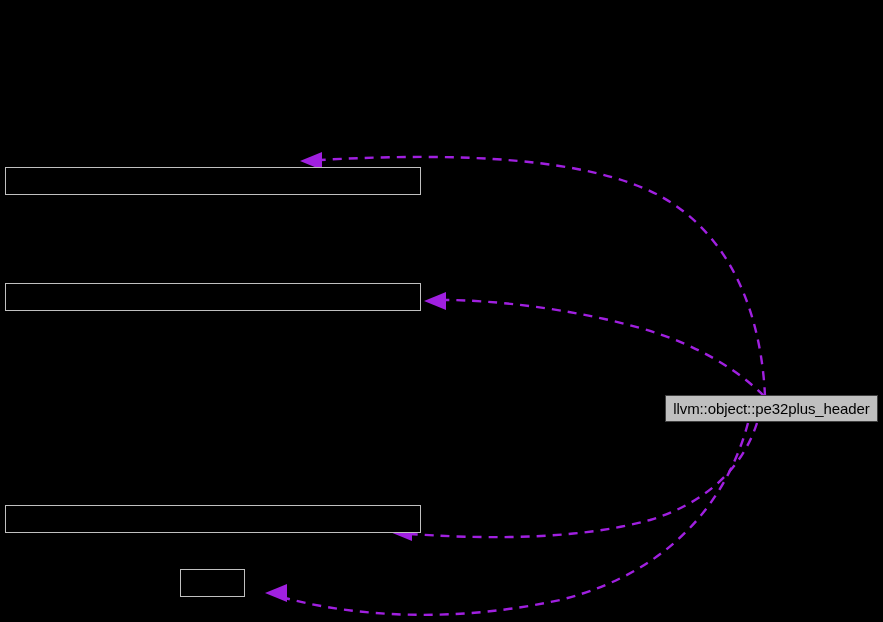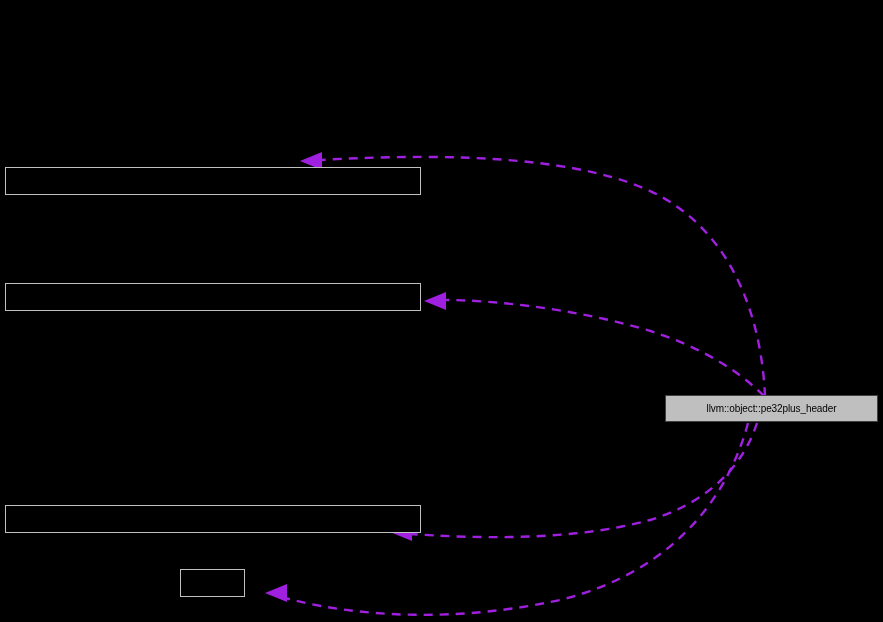--- a/index.html
+++ b/index.html
@@ -36,21 +36,21 @@
     white-space: nowrap;
   }
   .node-empty {
     border: 1px solid #c0c0c0;
     background: #000000;
   }
   .node-main {
     border: 1px solid #404040;
     background: #bfbfbf;
     color: #000000;
-    font-size: 10px;
+    font-size: 15px;
     letter-spacing: -0.1px;
     padding: 8px 10px;
   }
   .node-label {
     display: block;
     line-height: 1;
   }
 </style>
 </head>
 <body>

